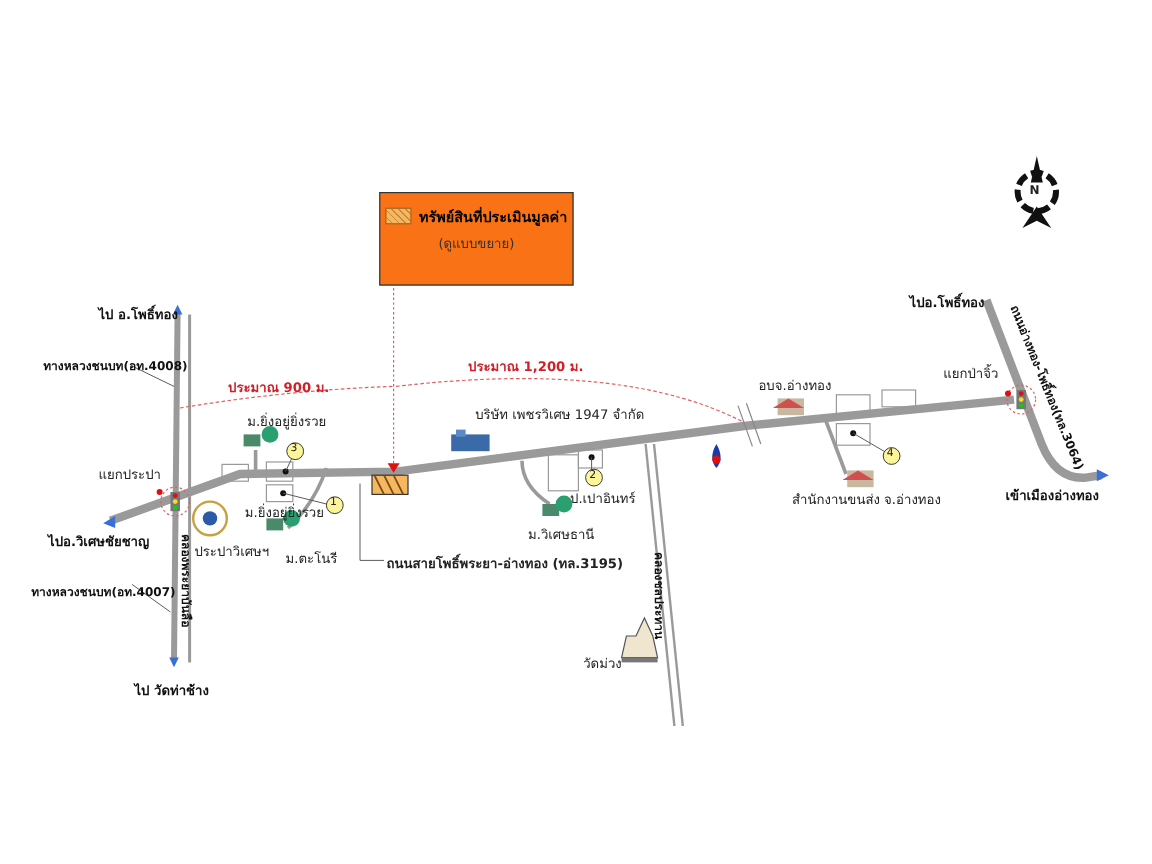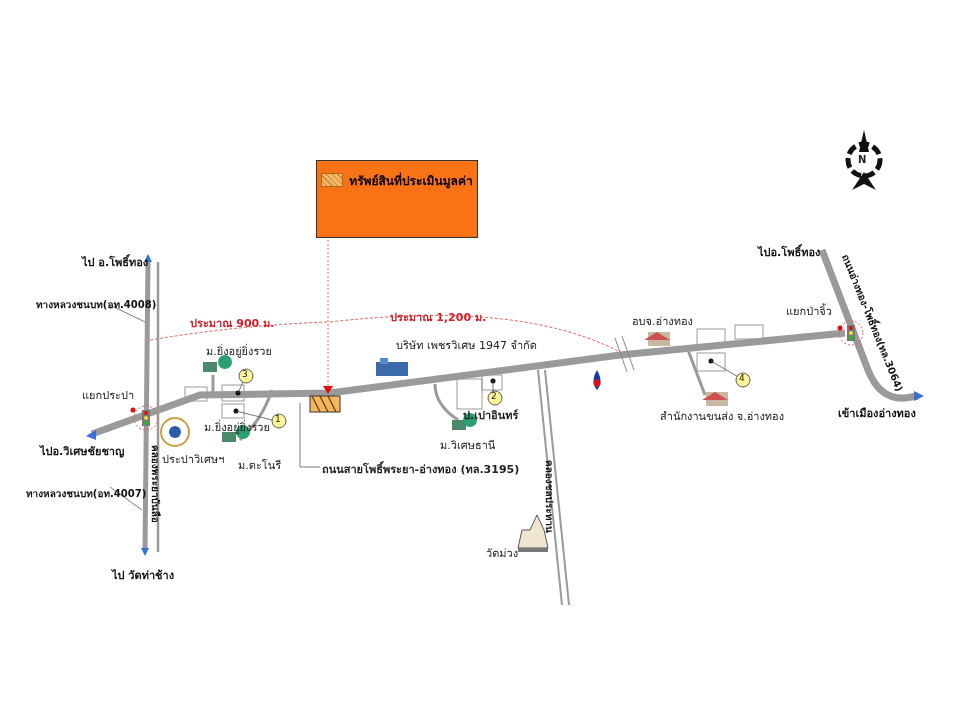--- a/index.html
+++ b/index.html
@@ -149,41 +149,42 @@
 
   <g>
     <circle cx="864" cy="160" r="16" fill="#fff" stroke="#111" stroke-width="5" stroke-dasharray="10,4"></circle>
     <polygon points="864,130 859,152 869,152" fill="#111"></polygon>
     <polygon points="864,172 852,190 864,184 876,190" fill="#111"></polygon>
   </g>
 </svg>
 
 <div class="legend">
   <div class="t"><span class="sw"></span><span>ทรัพย์สินที่ประเมินมูลค่า</span></div>
+  <div class="l">(ดูแบบขยาย)</div>
 </div>
 
 <span class="lbl" style="left:858px;top:154px;font-size:10px;font-weight:bold;">N</span>
 
 <span class="lbl red" style="left:190px;top:314px;">ประมาณ 900 ม.</span>
-<span class="lbl red" style="left:390px;top:308px;">ประมาณ 1,200 ม.</span>
+<span class="lbl red" style="left:390px;top:296px;">ประมาณ 1,200 ม.</span>
 
 <span class="lbl b" style="left:82px;top:253px;">ไป อ.โพธิ์ทอง</span>
 <span class="lbl b" style="left:36px;top:297px;font-size:10px;">ทางหลวงชนบท(อท.4008)</span>
 <span class="lbl" style="left:82px;top:386px;">แยกประปา</span>
 <span class="lbl b" style="left:40px;top:442px;">ไปอ.วิเศษชัยชาญ</span>
 <span class="lbl b" style="left:26px;top:486px;font-size:10px;">ทางหลวงชนบท(อท.4007)</span>
 <span class="lbl b" style="left:112px;top:566px;">ไป วัดท่าช้าง</span>
 <span class="vt" style="left:163px;top:445px;transform:rotate(90deg);">คลองพระยาบันลือ</span>
 
 <span class="lbl" style="left:206px;top:342px;">ม.ยิ่งอยู่ยิ่งรวย</span>
 <span class="lbl" style="left:204px;top:418px;">ม.ยิ่งอยู่ยิ่งรวย</span>
 <span class="lbl" style="left:238px;top:456px;">ม.ตะโนรี</span>
 <span class="lbl" style="left:162px;top:450px;">ประปาวิเศษฯ</span>
 <span class="lbl" style="left:356px;top:336px;margin-left:40px;">บริษัท เพชรวิเศษ 1947 จำกัด</span>
-<span class="lbl" style="left:463px;top:406px;font-weight:bold;">ป.เปาอินทร์</span>
+<span class="lbl" style="left:475px;top:406px;">ป.เปาอินทร์</span>
 <span class="lbl" style="left:440px;top:436px;">ม.วิเศษธานี</span>
 <span class="lbl" style="left:322px;top:460px;font-weight:bold;text-align:right;">ถนนสายโพธิ์พระยา-อ่างทอง (ทล.3195)</span>
 <span class="vt" style="left:557px;top:460px;transform:rotate(90deg);">คลองชลประทาน</span>
 <span class="lbl" style="left:486px;top:544px;text-align:right;">วัดม่วง</span>
 
 <span class="lbl" style="left:632px;top:312px;">อบจ.อ่างทอง</span>
 <span class="lbl" style="left:660px;top:407px;">สำนักงานขนส่ง จ.อ่างทอง</span>
 <span class="lbl b" style="left:758px;top:243px;">ไปอ.โพธิ์ทอง</span>
 <span class="lbl" style="left:786px;top:302px;">แยกป่าจิ้ว</span>
 <span class="vt" style="left:852px;top:252px;transform:rotate(68deg);">ถนนอ่างทอง-โพธิ์ทอง(ทล.3064)</span>

